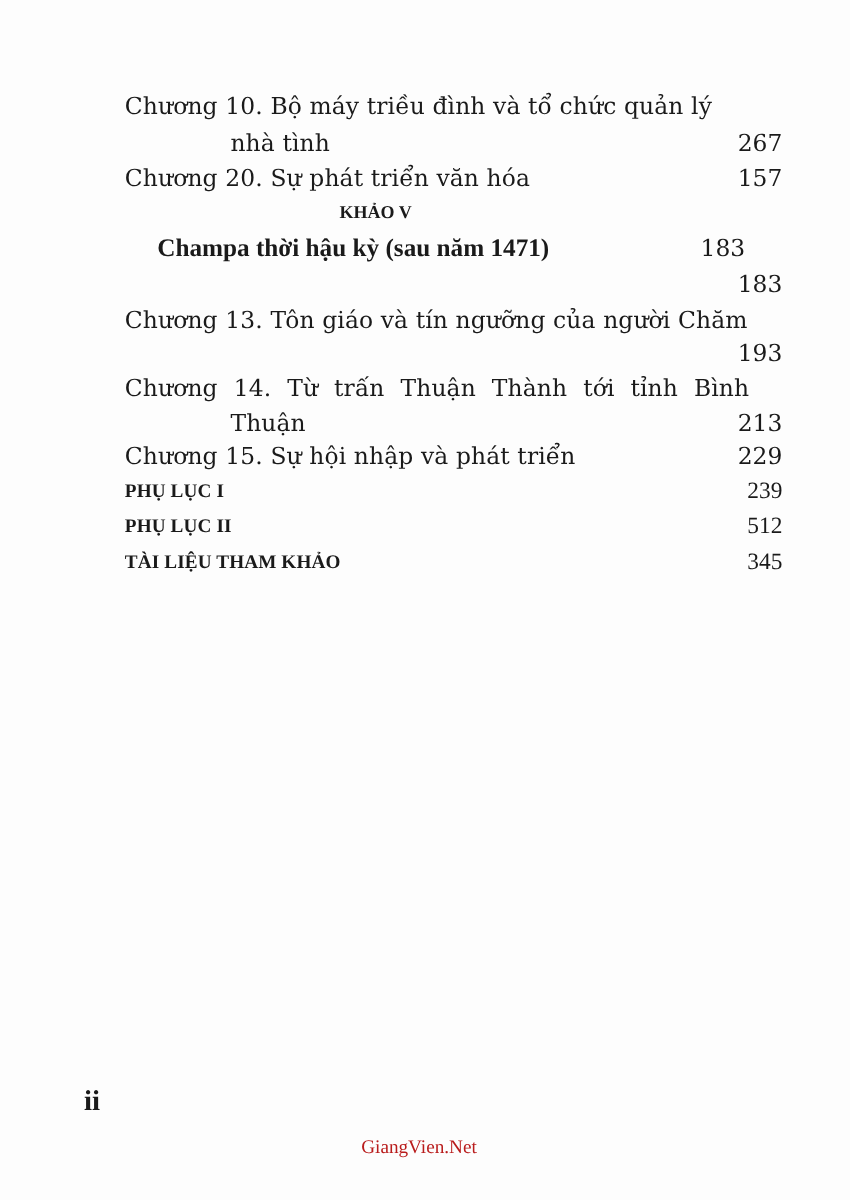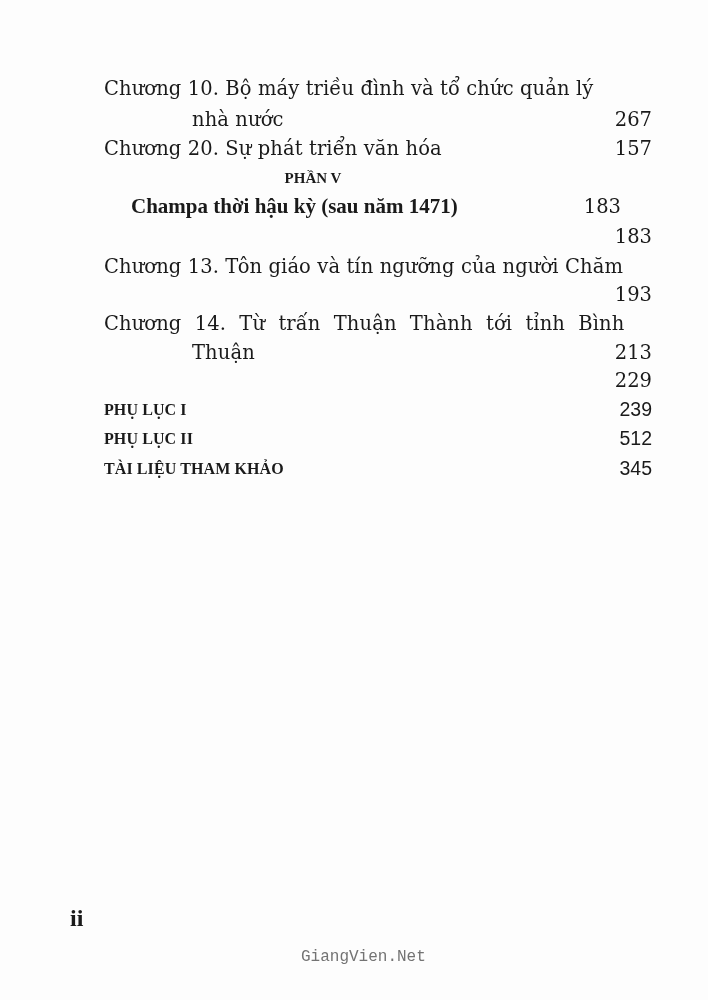--- a/index.html
+++ b/index.html
@@ -6,45 +6,45 @@
   body {
     width: 708px; height: 1000px; background: #fdfdfd; position: relative; overflow: hidden;
     font-family: "DejaVu Serif", "Liberation Serif", serif; color: #1a1a1a;
   }
   .toc { position: absolute; left: 73px; top: 0; width: 548px; }
   .row { position: absolute; left: 0; width: 548px; height: 29px; font-size: 19.5px; line-height: 29px; white-space: nowrap; margin-left: 31px; }
   .row .label { position: absolute; left: 0; top: 0; letter-spacing: 0.1px; }
   .row .page { position: absolute; right: 0; top: 0; }
   .row .label.indent { left: 88px; }
   .row.bold { font-family: "Liberation Serif", "DejaVu Serif", serif; font-weight: bold; font-size: 16px; }
-  .row.bold .page { font-family: Liberation Sans, sans-serif; font-weight: normal; font-size: 19.5px; }
+  .row.bold .page { font-family: Liberation Serif, serif; font-weight: normal; font-size: 19.5px; }
   .part-head { position: absolute; left: 0; width: 480px; text-align: center; font-family: "Liberation Serif", serif; font-weight: bold; font-size: 15px; }
   .part-title { position: absolute; left: 0; width: 548px; font-family: "Liberation Serif", serif; font-weight: bold; font-size: 21px; }
   .part-title .label { position: absolute; left: 58px; }
   .part-title .page { position: absolute; right: 0; font-family: "DejaVu Serif", serif; font-weight: normal; font-size: 19.5px; }
   .pagenum { position: absolute; left: 70px; top: 905px; font-family: "Liberation Serif", serif; font-weight: bold; font-size: 24px; }
-  .watermark { position: absolute; left: 301px; top: 948px; font-family: Liberation Mono, monospace; font-size: 16px; color: #737373; }
+  .watermark { position: absolute; left: 301px; top: 948px; font-family: Liberation Serif, serif; font-size: 16px; color: #b91c1c; }
 </style>
 </head>
 <body>
 
 <div class="toc">
   <div class="row" style="top:74px">
     <span class="label">Chương 10. Bộ máy triều đình và tổ chức quản lý</span>
   </div>
   <div class="row" style="top:105px">
-    <span class="label indent">nhà nước</span>
+    <span class="label indent">nhà tình</span>
     <span class="page">267</span>
   </div>
   <div class="row" style="top:134px">
     <span class="label">Chương 20. Sự phát triển văn hóa</span>
     <span class="page">157</span>
   </div>
 
-  <div class="part-head" style="top:170px">PHẦN V</div>
+  <div class="part-head" style="top:170px">KHẢO V</div>
 
   <div class="part-title" style="top:192px; height:29px; line-height:29px">
     <span class="label">Champa thời hậu kỳ (sau năm 1471)</span>
     <span class="page">183</span>
   </div>
 
   <div class="row" style="top:222px">
     <span class="page">183</span>
   </div>
   <div class="row" style="top:252px">
@@ -54,20 +54,21 @@
     <span class="page">193</span>
   </div>
   <div class="row" style="top:309px; word-spacing:7px">
     <span class="label">Chương 14. Từ trấn Thuận Thành tới tỉnh Bình</span>
   </div>
   <div class="row" style="top:338px">
     <span class="label indent">Thuận</span>
     <span class="page">213</span>
   </div>
   <div class="row" style="top:366px">
+    <span class="label">Chương 15. Sự hội nhập và phát triển</span>
     <span class="page">229</span>
   </div>
   <div class="row bold" style="top:395px">
     <span class="label">PHỤ LỤC I</span>
     <span class="page">239</span>
   </div>
   <div class="row bold" style="top:424px">
     <span class="label">PHỤ LỤC II</span>
     <span class="page">512</span>
   </div>

